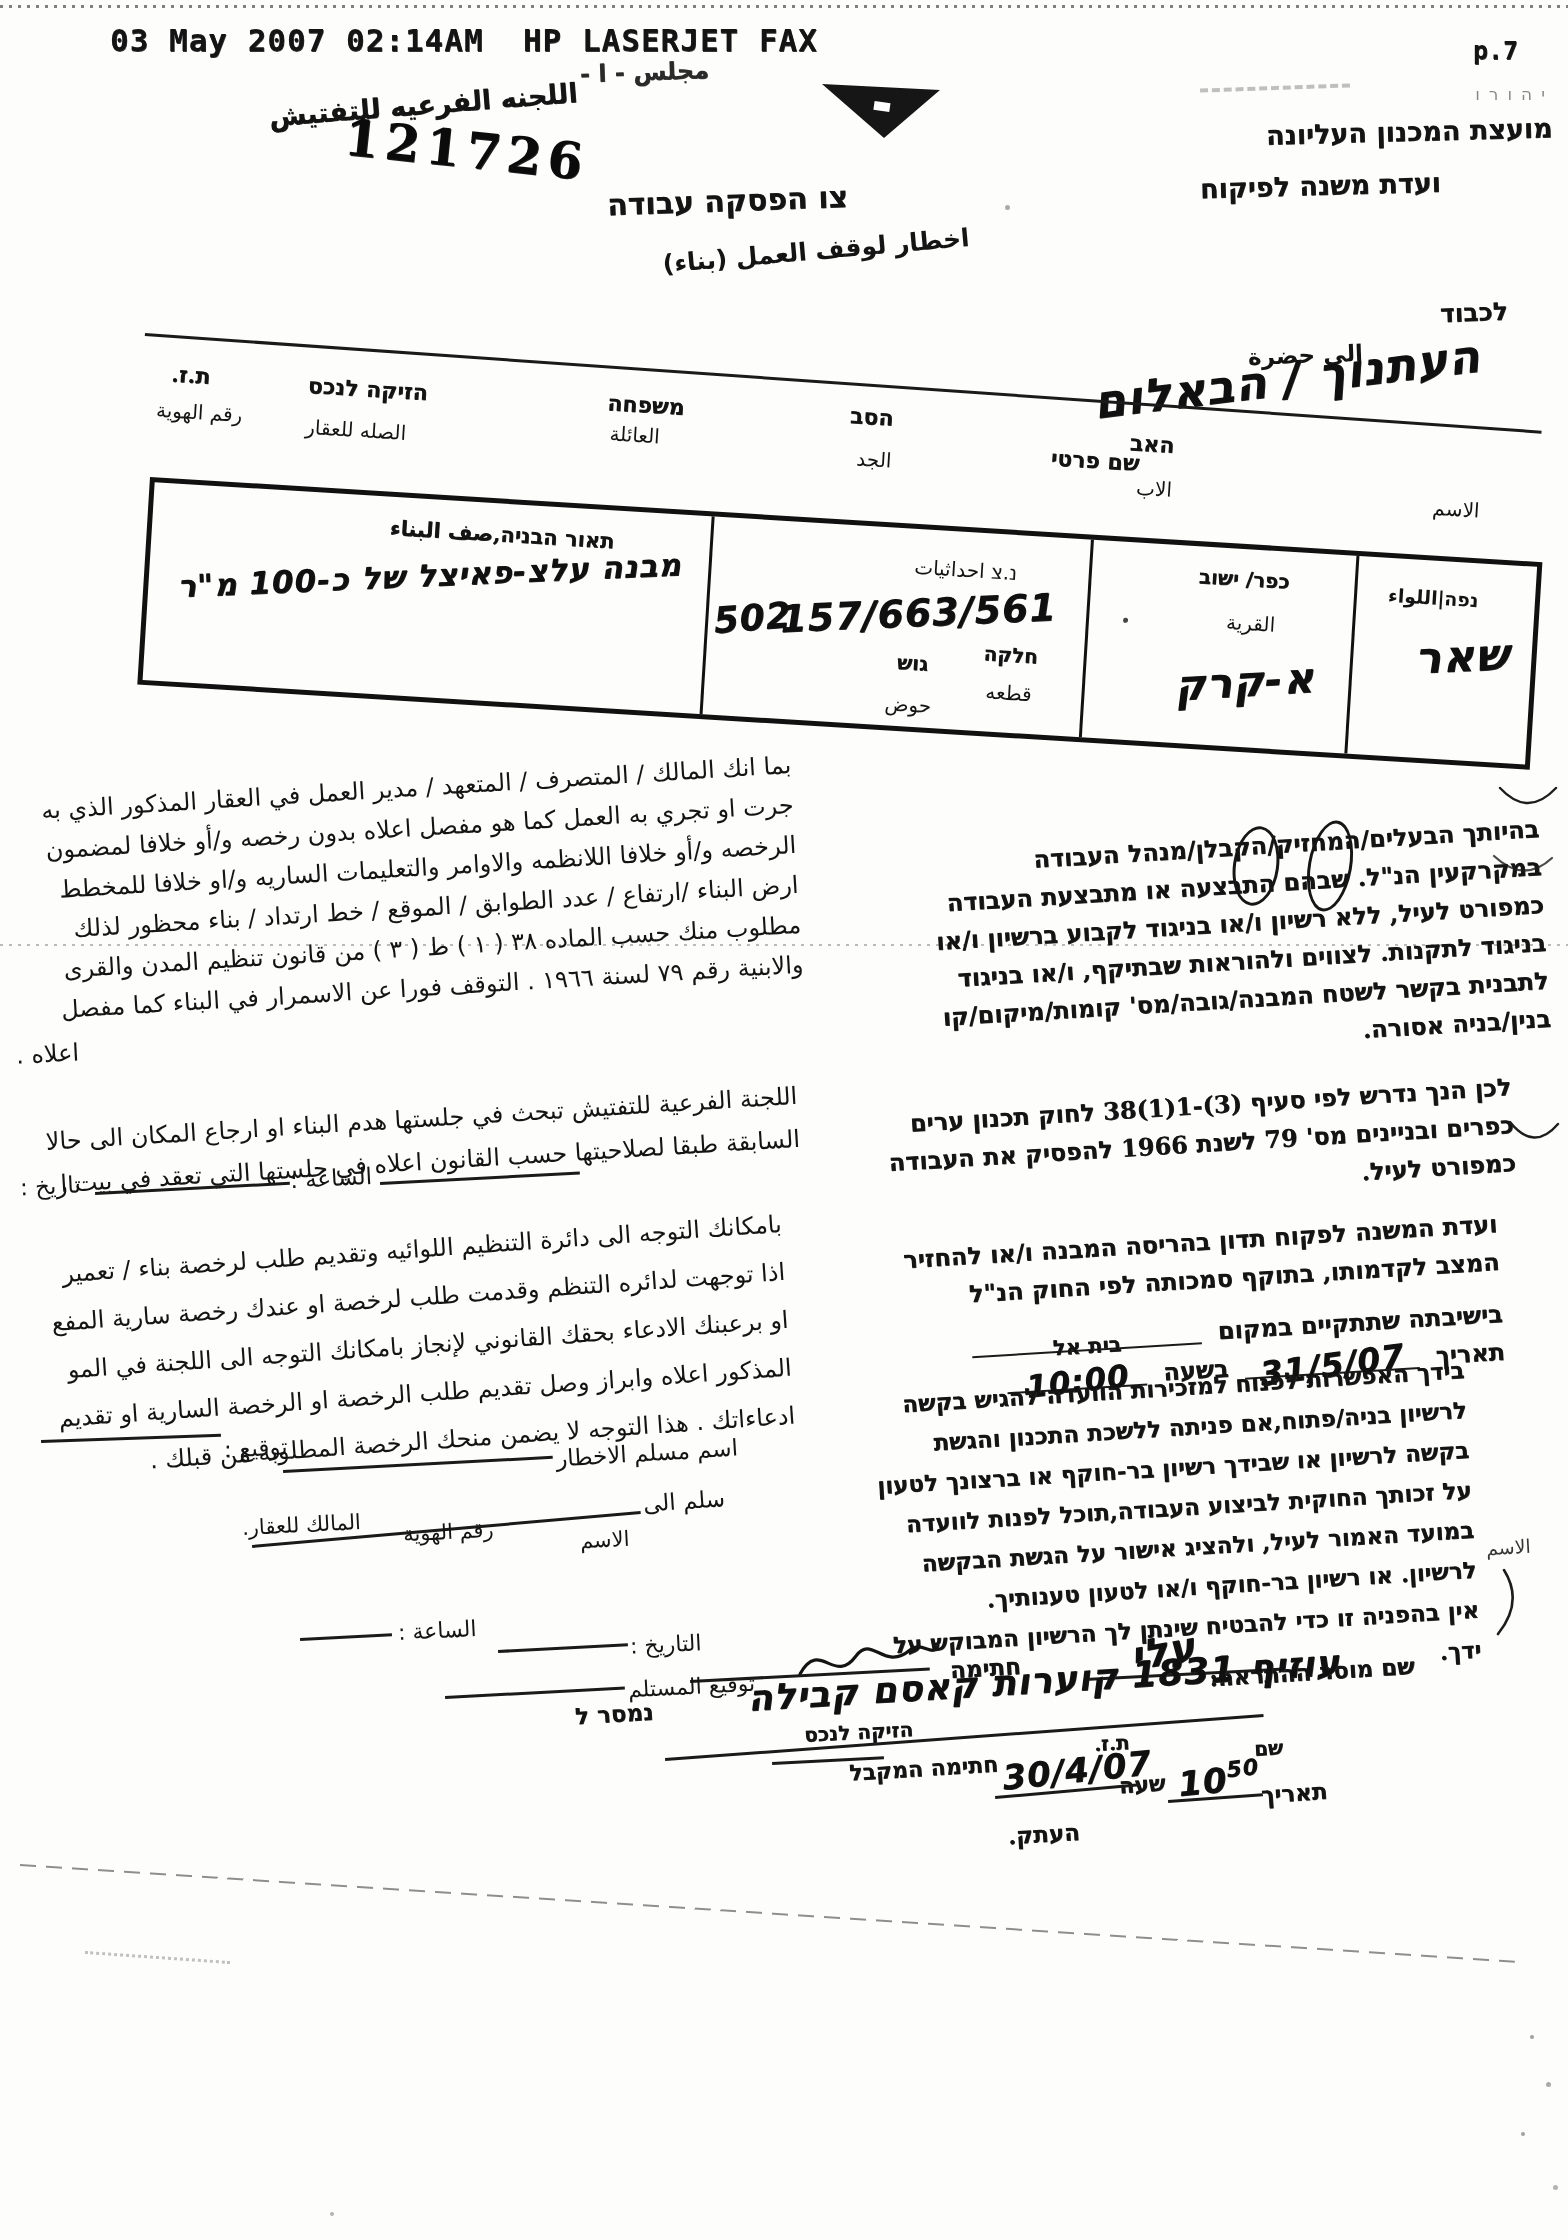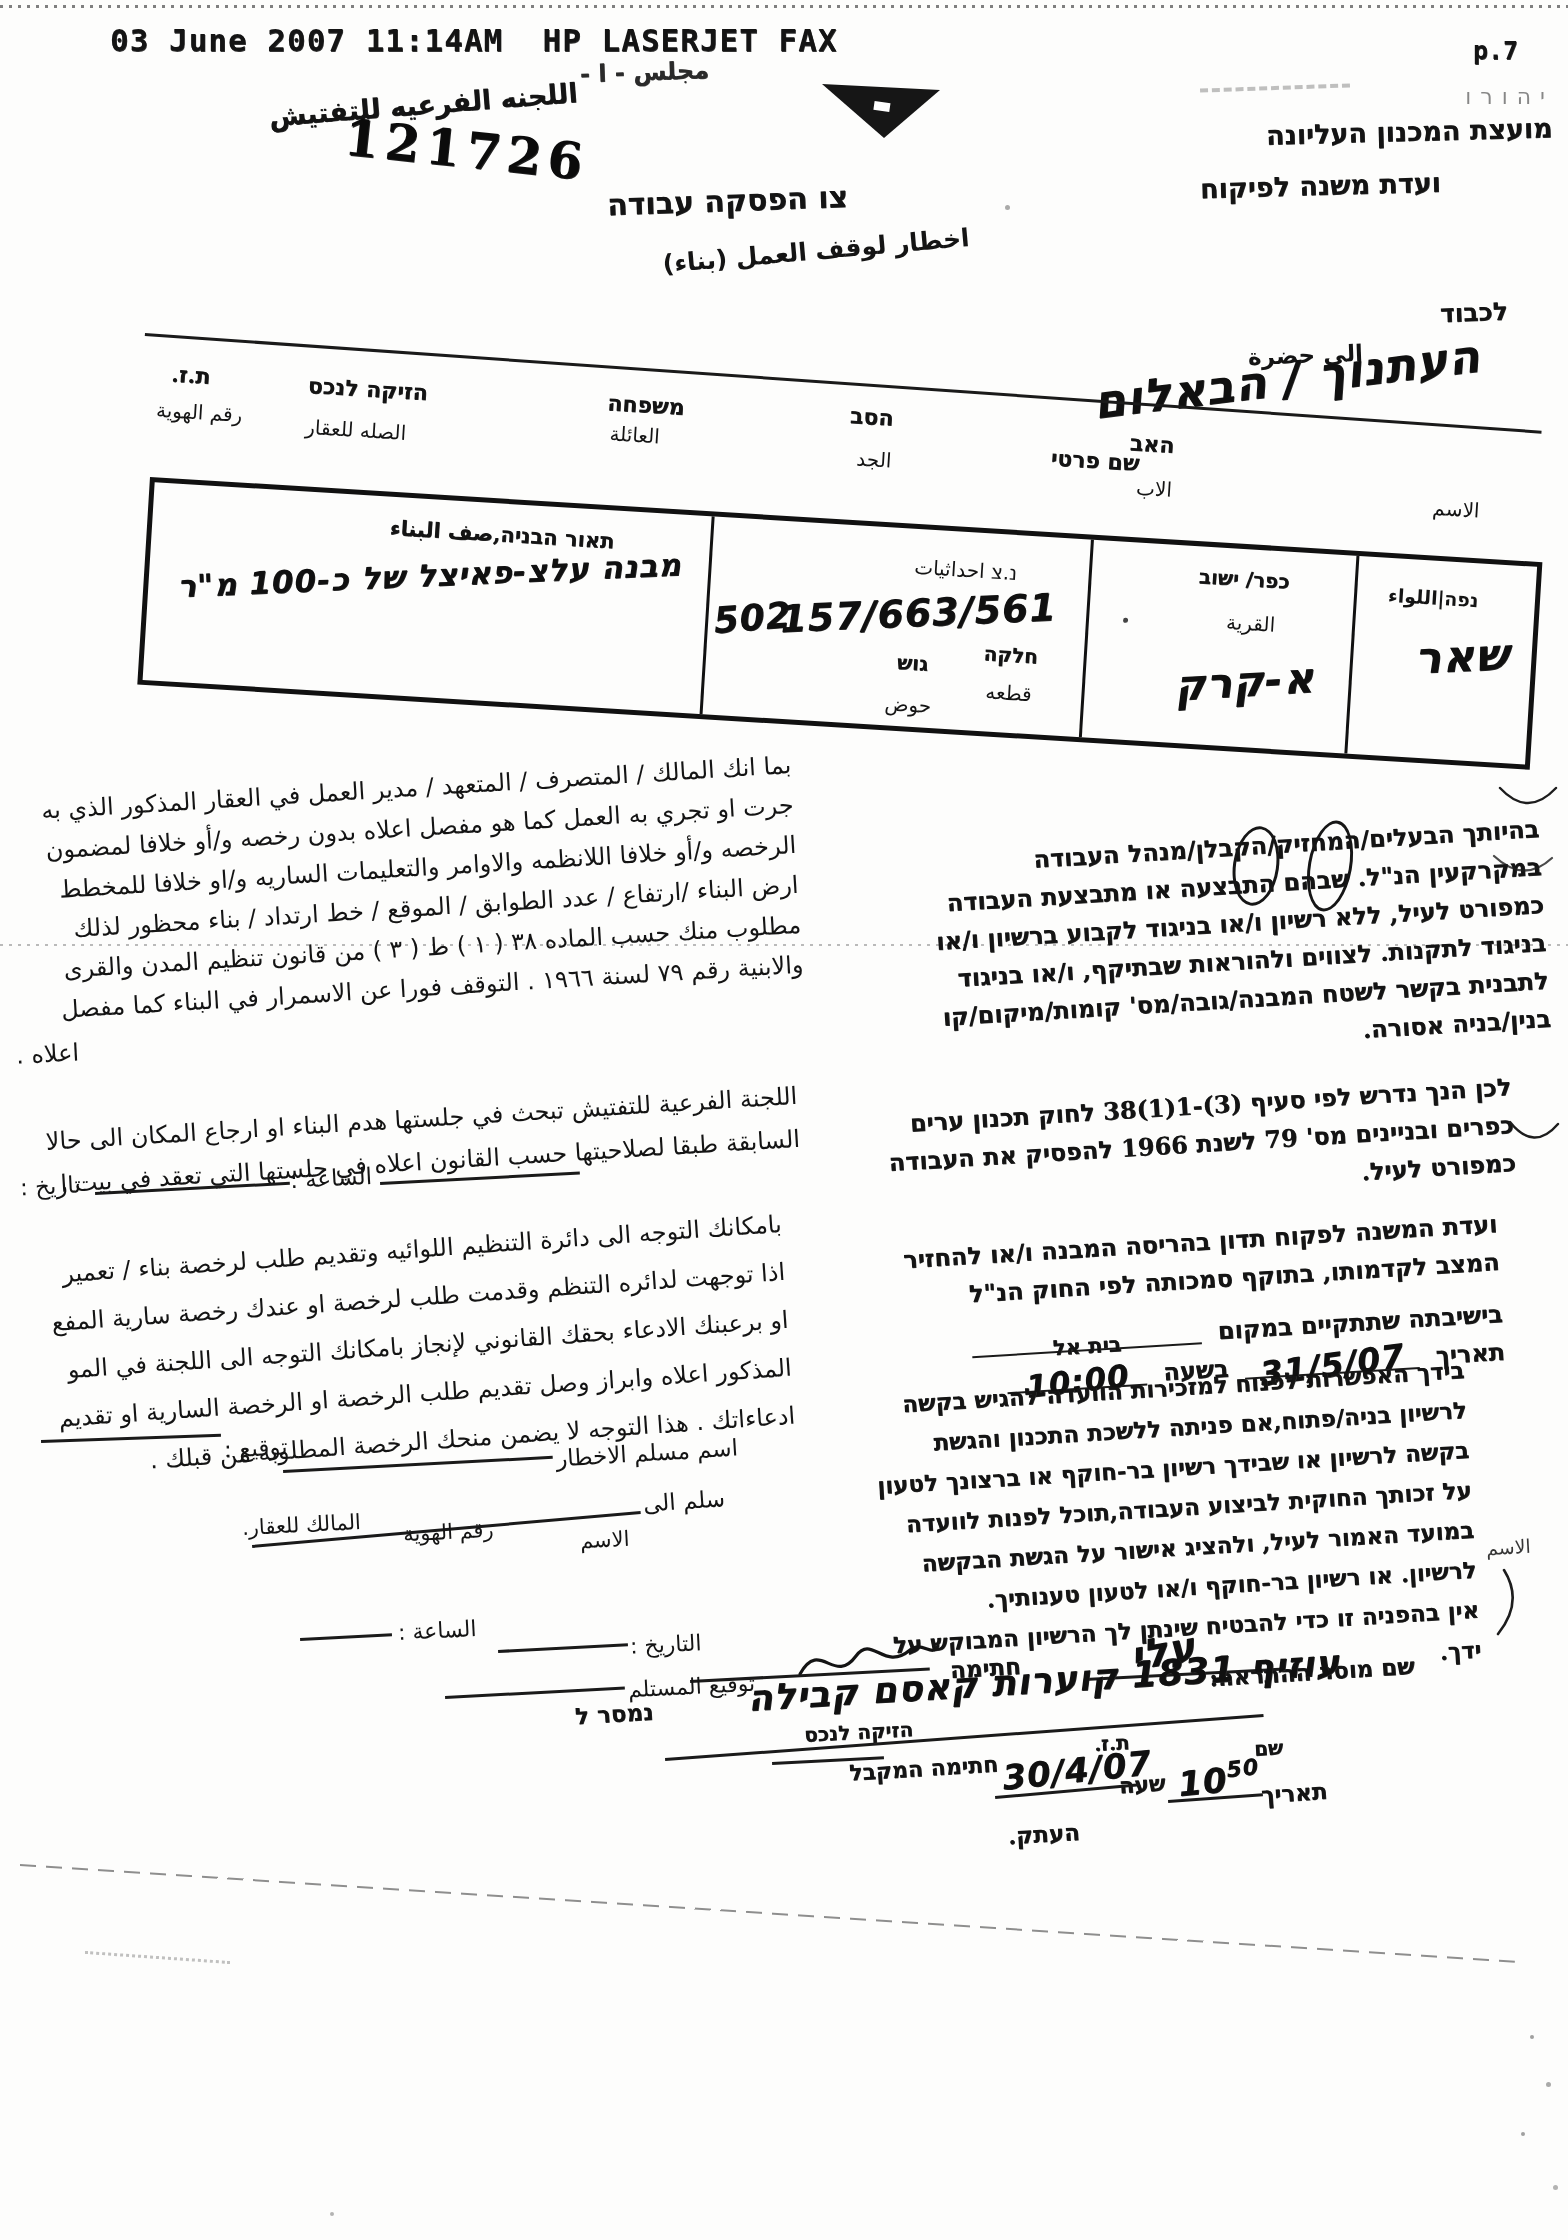--- a/index.html
+++ b/index.html
@@ -34,33 +34,33 @@
 </head>
 <body>
 
 <div class="page">
 
   <div class="dotline" style="left:0;top:5px;width:1568px;opacity:.75;"></div>
   <div class="dotline" style="left:0;top:944px;width:1568px;opacity:.4;height:2px;"></div>
   <div class="abs" style="left:20px;top:1864px;width:1498px;height:2px;opacity:.55;transform:rotate(3.7deg);transform-origin:0 0;background:repeating-linear-gradient(90deg,#333 0 16px,transparent 16px 26px);"></div>
   <div class="abs" style="left:85px;top:1956px;width:145px;border-top:3px dotted #666;opacity:.4;transform:rotate(4deg);"></div>
 
-  <div class="abs mono inkbold" style="left:110px;top:22px;font-size:31px;letter-spacing:1px;white-space:pre;">03 June 2007 11:14AM  HP LASERJET FAX</div>
+  <div class="abs mono inkbold" style="left:110px;top:22px;font-size:31px;letter-spacing:1px;white-space:pre;">03 May 2007 02:14AM  HP LASERJET FAX</div>
   <div class="abs mono inkbold" style="left:1473px;top:36px;font-size:25px;">p.7</div>
 
   <div class="abs ar inkbold" style="left:477px;top:60px;width:232px;font-size:24px;transform:rotate(-2deg);opacity:.9;">مجلس - ا -</div>
   <div class="abs ar inkbold" style="left:196px;top:92px;width:382px;font-size:27px;transform:rotate(-4.5deg);">اللجنه الفرعيه للتفتيش</div>
   <div class="abs" style="left:344px;top:120px;font-family:'DejaVu Serif',serif;font-weight:bold;font-size:50px;letter-spacing:6px;color:#0b0b0b;transform:rotate(6deg);text-shadow:1px 1px 0 #222;">121726</div>
 
   <svg class="abs" style="left:818px;top:80px;" width="126" height="62" viewBox="0 0 126 62">
     <polygon points="4,4 122,10 66,58" fill="#161616"></polygon>
     <rect x="56" y="22" width="16" height="9" fill="#ffffff" transform="rotate(8 64 26)"></rect>
   </svg>
 
-  <div class="abs he" style="right:14px;top:84px;font-size:22px;letter-spacing:9px;opacity:.5;">יהורו</div>
+  <div class="abs he" style="right:14px;top:84px;font-size:17px;letter-spacing:9px;opacity:.5;">יהורו</div>
   <div class="abs" style="left:1200px;top:86px;width:150px;border-top:4px dashed #333;opacity:.3;transform:rotate(-2deg);"></div>
   <div class="abs he inkbold" style="right:15px;top:116px;font-size:27px;transform:rotate(-1.5deg);">מועצת המכנון העליונה</div>
   <div class="abs he inkbold" style="left:1200px;top:170px;font-size:27px;transform:rotate(-1.5deg);">ועדת משנה לפיקוח</div>
 
   <div class="abs he inkbold" style="left:556px;top:184px;width:292px;text-align:right;font-size:30px;transform:rotate(-2deg);">צו הפסקה עבודה</div>
   <div class="abs ar" style="left:670px;top:236px;width:300px;text-align:right;font-size:25px;font-weight:bold;transform:rotate(-5deg);">اخطار لوقف العمل (بناء)</div>
 
   <div class="abs he inkbold" style="left:1440px;top:298px;font-size:25px;transform:rotate(-2deg);">לכבוד</div>
   <div class="abs ar" style="left:1248px;top:342px;font-size:23px;font-weight:bold;transform:rotate(-2deg);">الى حضرة</div>
   <div class="abs hw hw-he" style="left:1092px;top:352px;font-size:46px;transform:rotate(-7deg);">העתנוך / הבאלום</div>

